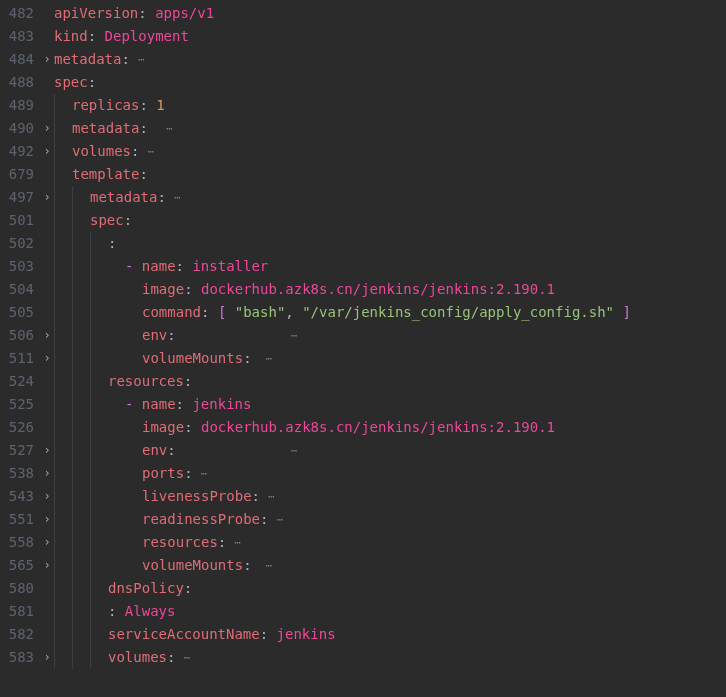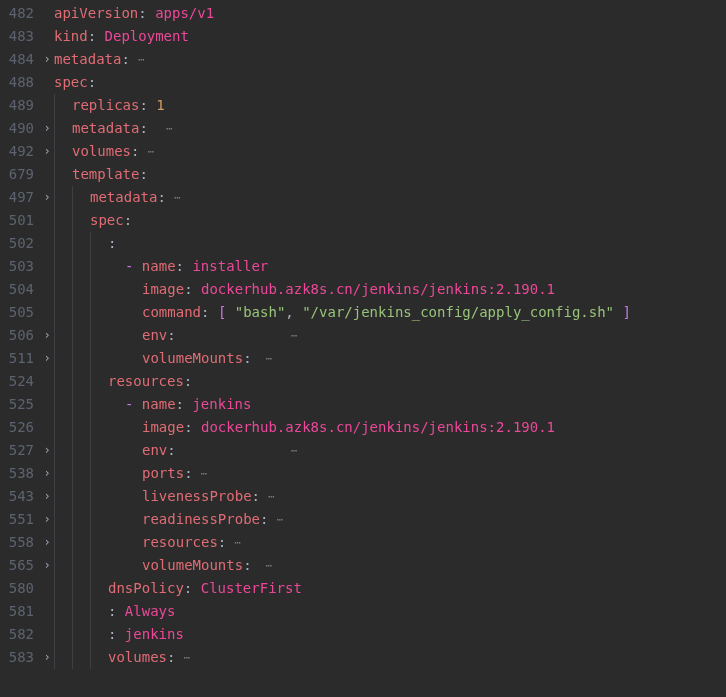--- a/index.html
+++ b/index.html
@@ -96,17 +96,17 @@
     <div class="line"><span class="gutter">511</span><span class="fold">›</span><span class="indent-guides"><span class="guide"></span><span class="guide"></span><span class="guide"></span></span><span class="code"><span class="ind"></span><span class="ind"></span><span class="tk-key">volumeMounts</span><span class="tk-col">:</span><span class="spacer" style="width: 14px;"></span><span class="ellips">⋯</span></span></div>
     <div class="line"><span class="gutter">524</span><span class="fold empty">›</span><span class="indent-guides"><span class="guide"></span><span class="guide"></span><span class="guide"></span></span><span class="code"><span class="tk-key">resources</span><span class="tk-col">:</span></span></div>
     <div class="line"><span class="gutter">525</span><span class="fold empty">›</span><span class="indent-guides"><span class="guide"></span><span class="guide"></span><span class="guide"></span></span><span class="code"><span class="ind"></span><span class="tk-dash">- </span><span class="tk-key">name</span><span class="tk-col">: </span><span class="tk-val">jenkins</span></span></div>
     <div class="line"><span class="gutter">526</span><span class="fold empty">›</span><span class="indent-guides"><span class="guide"></span><span class="guide"></span><span class="guide"></span></span><span class="code"><span class="ind"></span><span class="ind"></span><span class="tk-key">image</span><span class="tk-col">: </span><span class="tk-val">dockerhub.azk8s.cn/jenkins/jenkins:2.190.1</span></span></div>
     <div class="line"><span class="gutter">527</span><span class="fold">›</span><span class="indent-guides"><span class="guide"></span><span class="guide"></span><span class="guide"></span></span><span class="code"><span class="ind"></span><span class="ind"></span><span class="tk-key">env</span><span class="tk-col">:</span><span class="spacer" style="width: 115px;"></span><span class="ellips">⋯</span></span></div>
     <div class="line"><span class="gutter">538</span><span class="fold">›</span><span class="indent-guides"><span class="guide"></span><span class="guide"></span><span class="guide"></span></span><span class="code"><span class="ind"></span><span class="ind"></span><span class="tk-key">ports</span><span class="tk-col">:</span><span class="sp1"></span><span class="ellips">⋯</span></span></div>
     <div class="line"><span class="gutter">543</span><span class="fold">›</span><span class="indent-guides"><span class="guide"></span><span class="guide"></span><span class="guide"></span></span><span class="code"><span class="ind"></span><span class="ind"></span><span class="tk-key">livenessProbe</span><span class="tk-col">:</span><span class="sp1"></span><span class="ellips">⋯</span></span></div>
     <div class="line"><span class="gutter">551</span><span class="fold">›</span><span class="indent-guides"><span class="guide"></span><span class="guide"></span><span class="guide"></span></span><span class="code"><span class="ind"></span><span class="ind"></span><span class="tk-key">readinessProbe</span><span class="tk-col">:</span><span class="sp1"></span><span class="ellips">⋯</span></span></div>
     <div class="line"><span class="gutter">558</span><span class="fold">›</span><span class="indent-guides"><span class="guide"></span><span class="guide"></span><span class="guide"></span></span><span class="code"><span class="ind"></span><span class="ind"></span><span class="tk-key">resources</span><span class="tk-col">:</span><span class="sp1"></span><span class="ellips">⋯</span></span></div>
     <div class="line"><span class="gutter">565</span><span class="fold">›</span><span class="indent-guides"><span class="guide"></span><span class="guide"></span><span class="guide"></span></span><span class="code"><span class="ind"></span><span class="ind"></span><span class="tk-key">volumeMounts</span><span class="tk-col">:</span><span class="spacer" style="width: 14px;"></span><span class="ellips">⋯</span></span></div>
-    <div class="line"><span class="gutter">580</span><span class="fold empty">›</span><span class="indent-guides"><span class="guide"></span><span class="guide"></span><span class="guide"></span></span><span class="code"><span class="tk-key">dnsPolicy</span><span class="tk-col">: </span><span class="tk-val">ClusterFirst</span></span></div>
+    <div class="line"><span class="gutter">580</span><span class="fold empty">›</span><span class="indent-guides"><span class="guide"></span><span class="guide"></span><span class="guide"></span></span><span class="code"><span class="tk-key">dnsPolicy</span><span class="tk-col">: </span></span></div>
     <div class="line"><span class="gutter">581</span><span class="fold empty">›</span><span class="indent-guides"><span class="guide"></span><span class="guide"></span><span class="guide"></span></span><span class="code"><span class="tk-col">: </span><span class="tk-val">Always</span></span></div>
-    <div class="line"><span class="gutter">582</span><span class="fold empty">›</span><span class="indent-guides"><span class="guide"></span><span class="guide"></span><span class="guide"></span></span><span class="code"><span class="tk-col">: </span><span class="tk-val">jenkins</span></span></div>
+    <div class="line"><span class="gutter">582</span><span class="fold empty">›</span><span class="indent-guides"><span class="guide"></span><span class="guide"></span><span class="guide"></span></span><span class="code"><span class="tk-key">serviceAccountName</span><span class="tk-col">: </span><span class="tk-val">jenkins</span></span></div>
     <div class="line"><span class="gutter">583</span><span class="fold">›</span><span class="indent-guides"><span class="guide"></span><span class="guide"></span><span class="guide"></span></span><span class="code"><span class="tk-key">volumes</span><span class="tk-col">:</span><span class="sp1"></span><span class="ellips">⋯</span></span></div>
   </div>
 
 </body></html>

